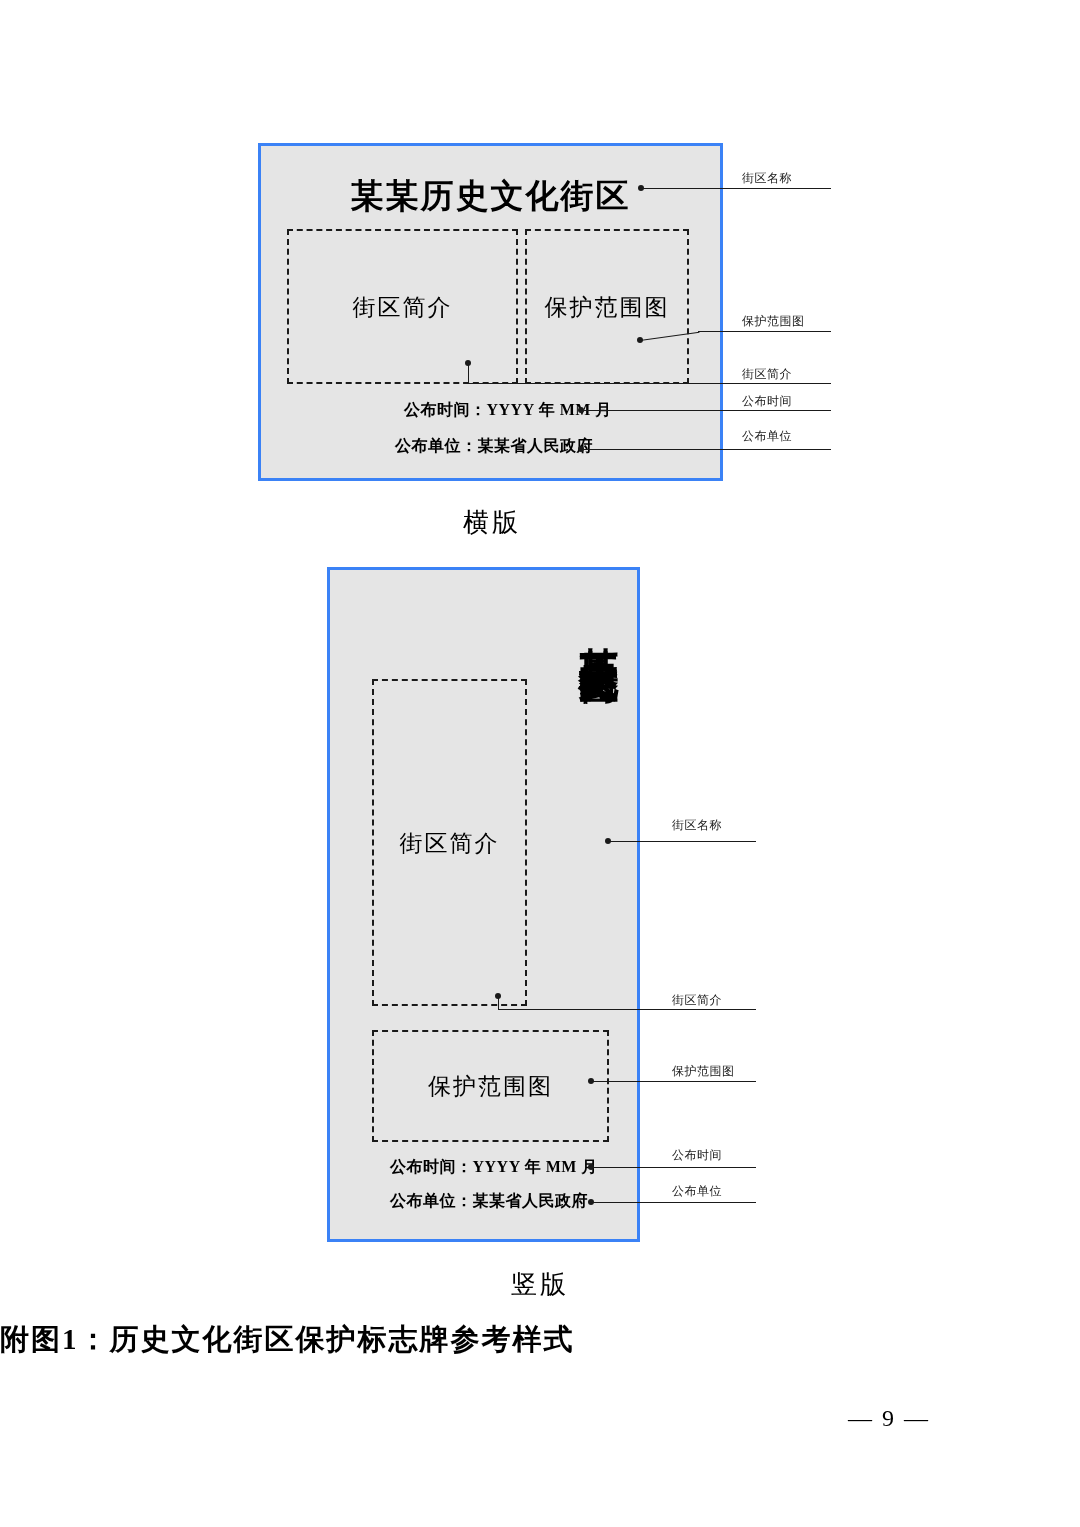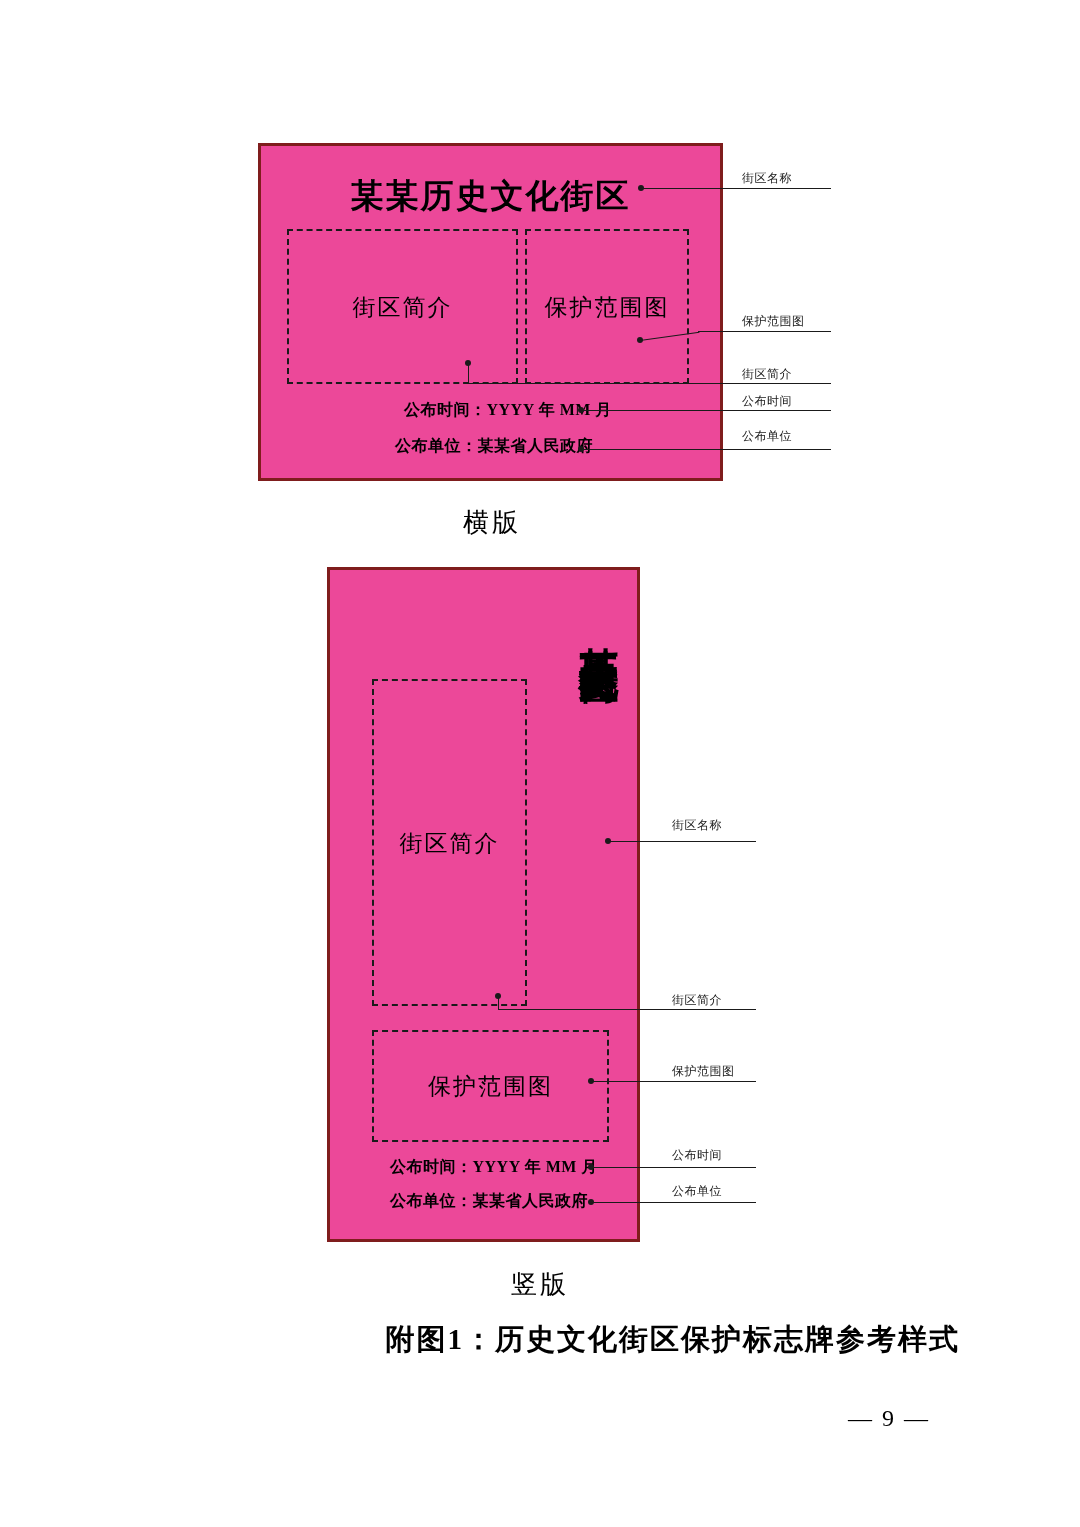--- a/index.html
+++ b/index.html
@@ -12,23 +12,23 @@
     height: 1527px;
     position: relative;
     font-family: "Liberation Serif", "DejaVu Serif", serif;
     color: #000000;
     overflow: hidden;
   }
 
   
   .abs { position: absolute; }
   .solid-box {
-    border: 3px solid #7f1d1d;
+    border: 3px solid #3b82f6;
     box-sizing: border-box;
-    background: #ec4899;
+    background: #e5e5e5;
   }
   .dashed-box {
     border: 2px dashed #1a1a1a;
     box-sizing: border-box;
     background: transparent;
   }
   .leader-line {
     position: absolute;
     background: #1a1a1a;
     height: 1px;
@@ -149,21 +149,21 @@
     right: 150px;
     top: 1405px;
     font-size: 24px;
     letter-spacing: 2px;
   }
   #figure-caption {
     position: absolute;
     left: 0;
     top: 1320px;
     width: 960px;
-    text-align: right;
+    text-align: left;
     font-size: 29px;
     font-weight: bold;
     letter-spacing: 2px;
   }
 </style>
 </head>
 <body>
 
 <div class="abs solid-box" id="horiz-sign">
   <div id="horiz-title">某某历史文化街区</div>

